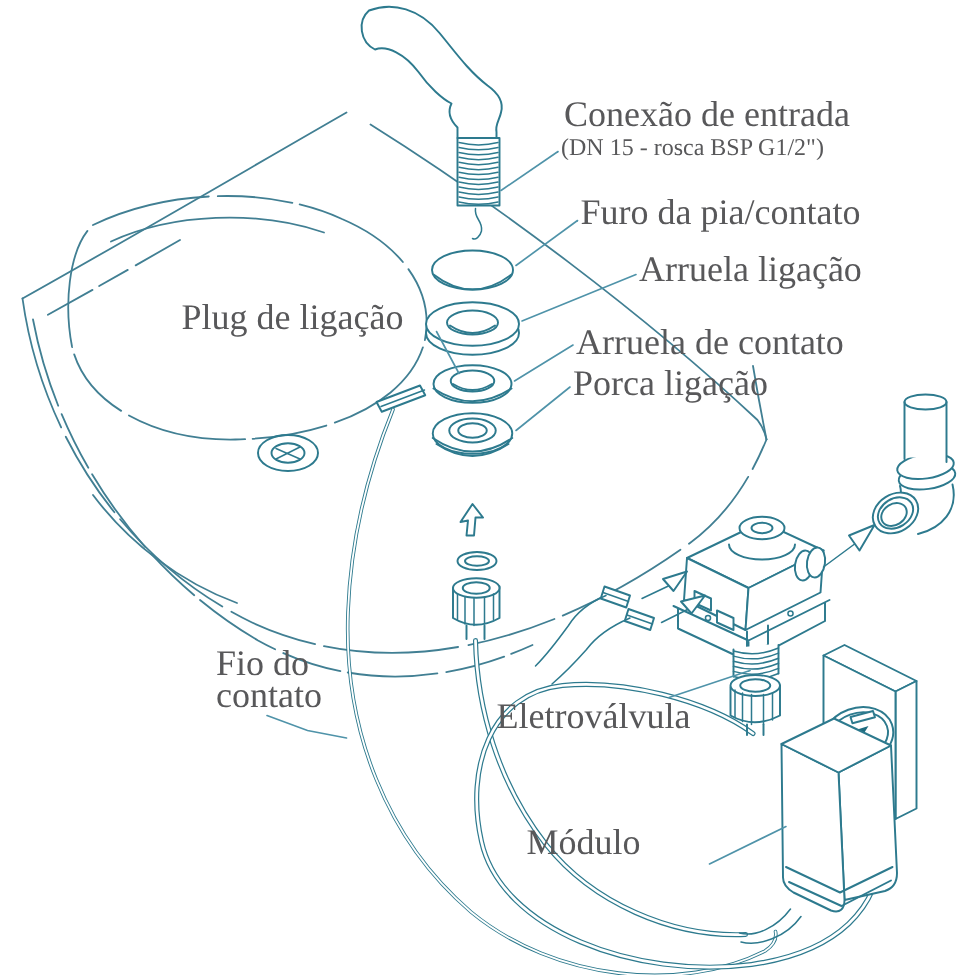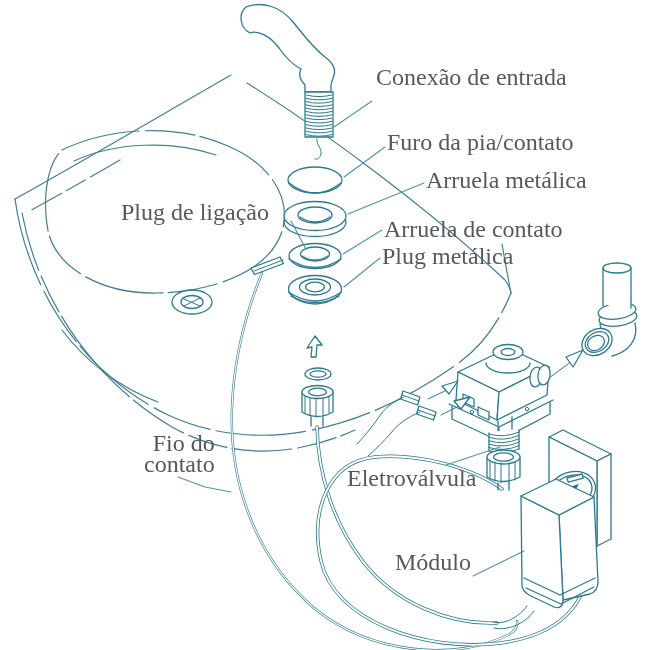--- a/index.html
+++ b/index.html
@@ -1,21 +1,21 @@
 <!DOCTYPE html>
 <html><head>
 <meta charset="utf-8">
 <style>
   html,body{margin:0;padding:0;background:#fff;}
   #stage{position:relative;width:650px;height:650px;background:#fff;overflow:hidden;
          font-family:Liberation Serif, serif;}
   #art{position:absolute;left:0;top:0;}
   .lbl{position:absolute;font-size:24px;line-height:1.05;color:#58585a;white-space:nowrap;}
   .lbl-sub{position:absolute;font-size:16px;color:#58585a;white-space:nowrap;}
-  .lbl-2l{position:absolute;font-size:24px;color:#58585a;white-space:nowrap;text-align:right;}
+  .lbl-2l{position:absolute;font-size:24px;color:#58585a;white-space:nowrap;}
   .ln{stroke:#2d7a8e;stroke-width:1.3;fill:none;stroke-linecap:round;stroke-linejoin:round;}
   .lnw{stroke:#2d7a8e;stroke-width:1.3;fill:#fff;stroke-linejoin:round;}
   .thin{stroke:#2d7a8e;stroke-width:1;fill:none;stroke-linecap:round;}
   .sink{stroke:#417f93;stroke-width:1.2;fill:none;stroke-linecap:round;}
   .leader{stroke:#4f93a9;stroke-width:1.1;fill:none;stroke-linecap:round;}
   .tube{stroke:#2d7a8e;stroke-width:3.4;fill:none;stroke-linecap:round;}
   .tube-in{stroke:#ffffff;stroke-width:1.8;fill:none;stroke-linecap:round;}
   .wire{stroke:#2d7a8e;stroke-width:2.4;fill:none;stroke-linecap:round;}
   .wire-in{stroke:#ffffff;stroke-width:1.2;fill:none;stroke-linecap:round;}
 </style>
@@ -228,35 +228,36 @@
     <path class="leader" d="M291,221 L306,249"></path>
     <path class="leader" d="M382,230 L343,254"></path>
     <path class="leader" d="M380,258 L344,287"></path>
     <path class="leader" d="M178,477 L205,487 L231,492"></path>
     <path class="leader" d="M446,465 L500,447"></path>
     <path class="leader" d="M473,576 L524,551"></path>
   </g>
 </svg>
 
 <div class="lbl" style="left:376px;top:65px">Conexão de entrada</div>
+<div class="lbl-sub" style="left:374px;top:90px">(DN 15 - rosca BSP G1/2")</div>
 
 <div class="lbl" style="left:387px;top:130px">Furo da pia/contato</div>
 
-<div class="lbl" style="left:426px;top:168px">Arruela metálica</div>
+<div class="lbl" style="left:426px;top:168px">Arruela ligação</div>
 
 <div class="lbl" style="left:384px;top:217px">Arruela de contato</div>
 
 <div class="lbl" style="left:121px;top:200px">Plug de ligação</div>
 
-<div class="lbl" style="left:382px;top:244px">Plug metálica</div>
+<div class="lbl" style="left:382px;top:244px">Porca ligação</div>
 
 <div class="lbl-2l" style="left:144px;top:433px;line-height:21px">
   <div>Fio do</div>
   <div>contato</div>
 </div>
 
-<div class="lbl" style="left:347px;top:466px">Eletroválvula</div>
-
-<div class="lbl-2l" style="left:368px;top:550px;width:130px;text-align:center;line-height:25px">
+<div class="lbl" style="left:331px;top:466px">Eletroválvula</div>
+
+<div class="lbl-2l" style="left:351px;top:550px;width:130px;text-align:left;line-height:25px">
   <div>Módulo</div>
 </div>
 
 </div>
 
 </body></html>

